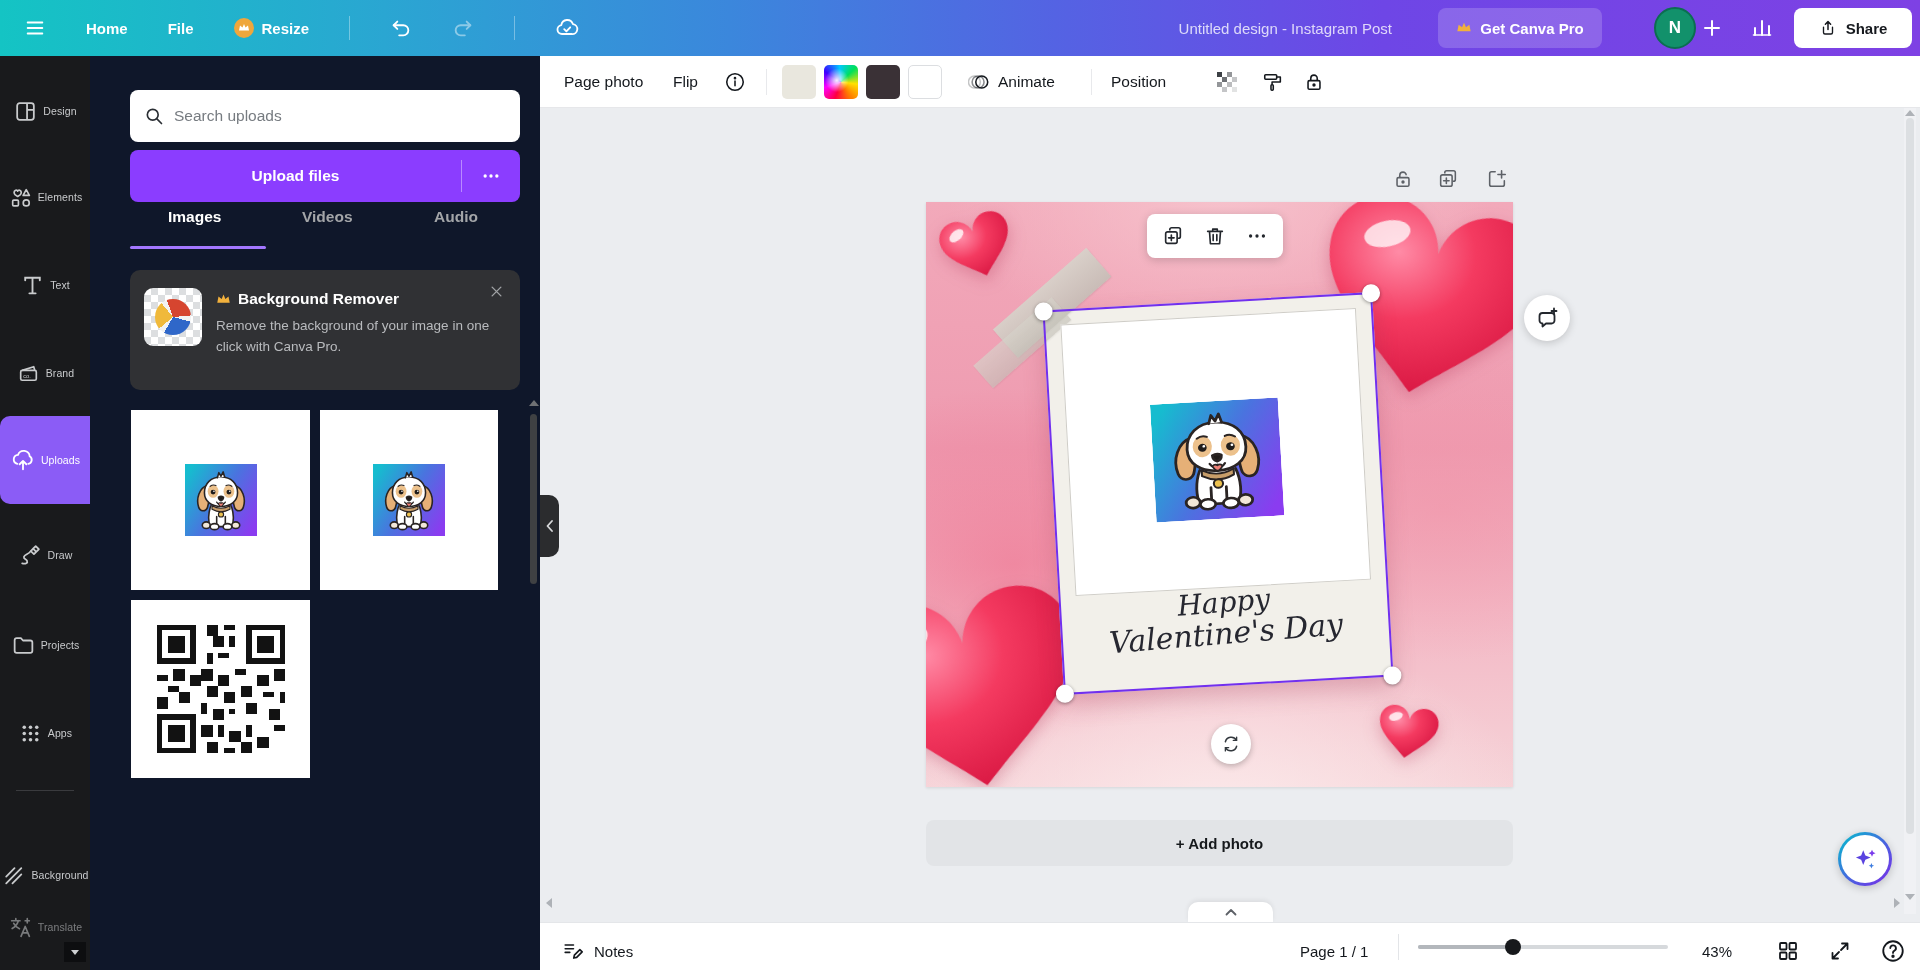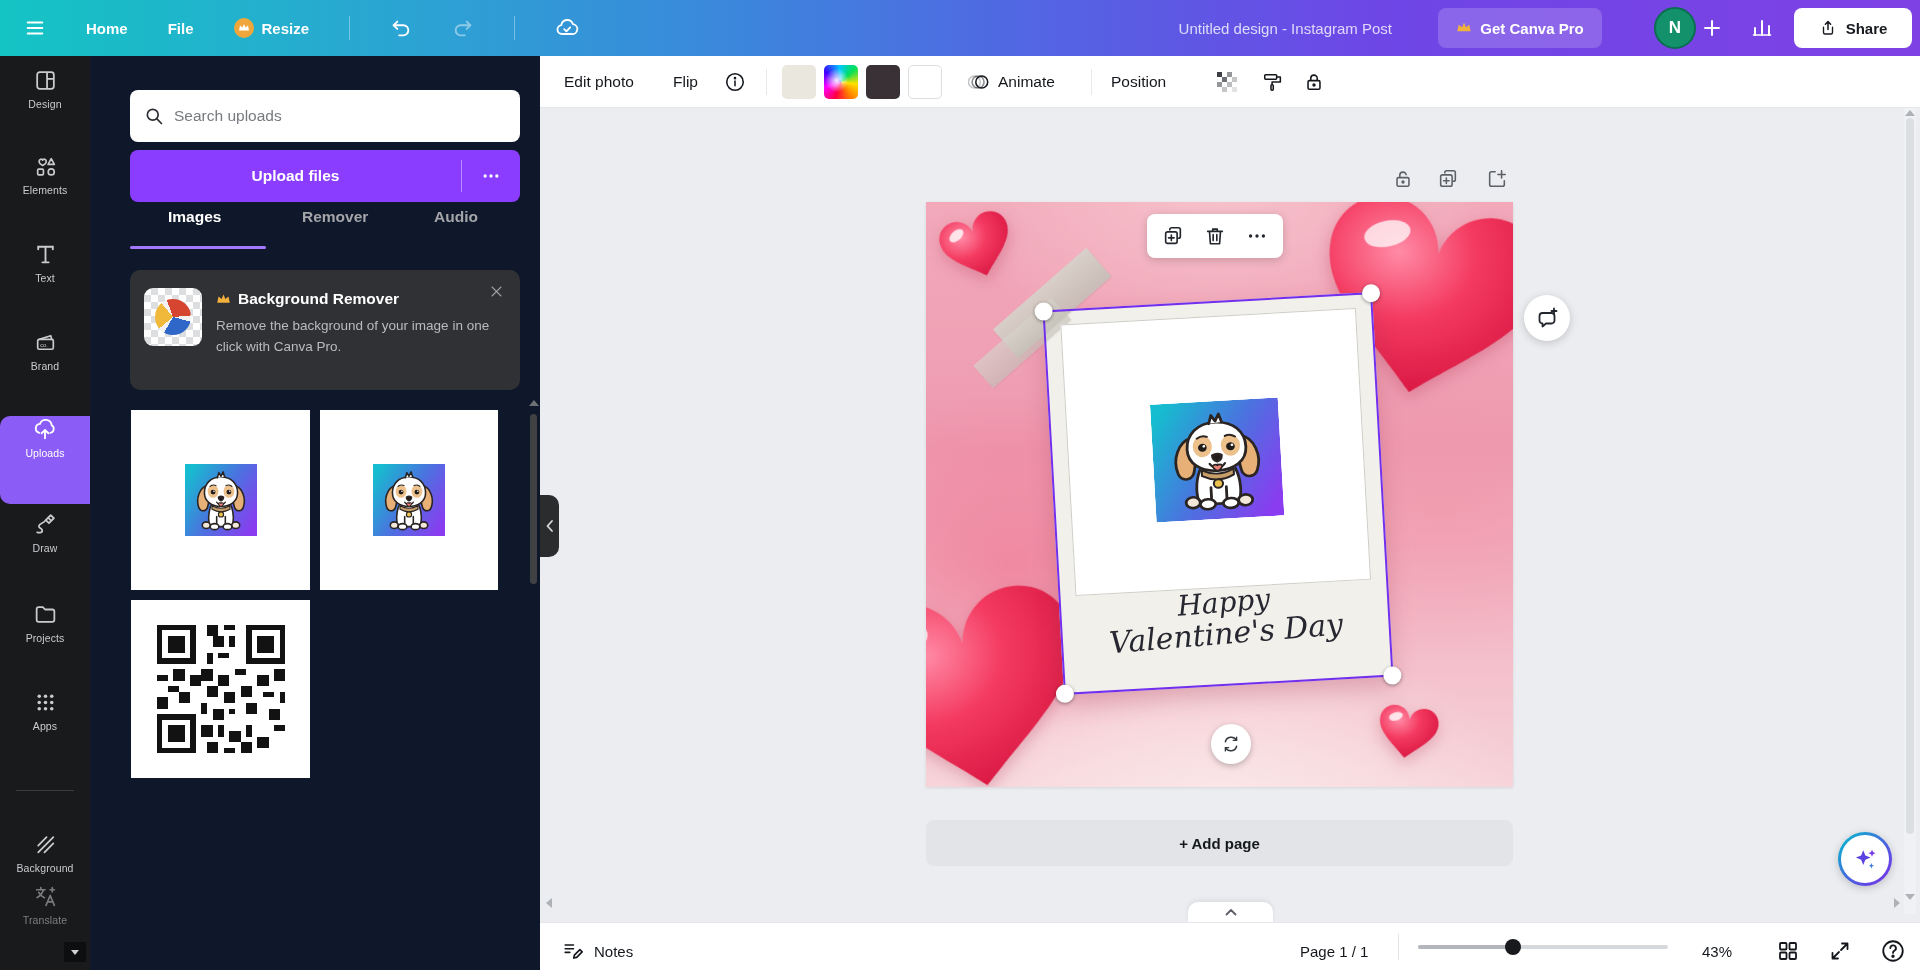--- a/index.html
+++ b/index.html
@@ -19,21 +19,21 @@
     display:flex;align-items:center;justify-content:center;gap:8px;font-size:15px;font-weight:600;cursor:pointer}
   #avatar{position:absolute;top:7px;right:224px;width:42px;height:42px;border-radius:50%;background:#12916b;border:2px solid #0b6e51;
     display:flex;align-items:center;justify-content:center;font-size:17px;font-weight:700;cursor:pointer}
   #tb-plus{position:absolute;top:16px;right:196px;cursor:pointer}
   #tb-chart{position:absolute;top:16px;right:146px;cursor:pointer}
   #share-btn{position:absolute;top:8px;right:8px;width:118px;height:40px;background:#fff;border-radius:8px;color:#16191e;
     display:flex;align-items:center;justify-content:center;gap:9px;font-size:15px;font-weight:600;cursor:pointer}
 
   
   #rail{position:absolute;left:0;top:56px;width:90px;height:914px;background:#191a1c;z-index:40;overflow:hidden}
-  .rail-item{position:absolute;left:0;width:90px;height:86px;display:flex;flex-direction:column;align-items:center;justify-content:flex-start;gap:5px;cursor:pointer;color:#c9cbcd}
+  .rail-item{position:absolute;left:0;width:90px;height:86px;display:flex;flex-direction:row;align-items:center;justify-content:center;gap:5px;cursor:pointer;color:#c9cbcd}
   .rail-item .rlabel{font-size:10.5px;letter-spacing:.1px}
   .rail-item.active{background:#8b5cf6;border-radius:10px 0 0 10px;color:#fff}
   .rail-div{position:absolute;left:16px;width:58px;height:1px;background:#3a3b3e}
   .rail-more{position:absolute;left:64px;top:886px;width:22px;height:20px;background:#0d0e10;display:flex;align-items:center;justify-content:center}
   .tri-down{width:0;height:0;border-left:4px solid transparent;border-right:4px solid transparent;border-top:5px solid #cfd1d3}
 
   
   #panel{position:absolute;left:90px;top:56px;width:450px;height:914px;background:#0f172a;z-index:39}
   #search-box{position:absolute;left:40px;top:34px;width:390px;height:52px;background:#fff;border-radius:8px;display:flex;align-items:center;padding:0 14px;gap:10px}
   #search-box input{border:none;outline:none;font-size:15.5px;flex:1;font-family:"Liberation Sans",sans-serif;color:#1e2227;background:transparent}
@@ -338,21 +338,21 @@
     <span class="vline"></span>
     <span class="dots">
       <svg width="20" height="20" viewBox="0 0 24 24" fill="#fff">
           <circle cx="5" cy="12" r="2"></circle>
           <circle cx="12" cy="12" r="2"></circle>
           <circle cx="19" cy="12" r="2"></circle>
         </svg>
     </span>
   </div>
   <span class="tab active" style="left:78px">Images</span>
-  <span class="tab" style="left:212px">Remover</span>
+  <span class="tab" style="left:212px">Videos</span>
   <span class="tab" style="left:344px">Audio</span>
   <div id="tab-underline"></div>
 
   <div id="promo-card">
     <div id="promo-thumb">
         <div id="promo-ball"></div>
       </div>
     <div id="promo-title-row">
       <svg width="15" height="15" viewBox="0 0 24 24">
           <path d="M2 17 L4 7 L9 11 L12 4 L15 11 L20 7 L22 17 Z" fill="#f2b13d"></path>
@@ -437,21 +437,21 @@
   <div id="panel-scroll-thumb"></div>
 </section>
 
 <div id="collapse-tab">
   <svg width="10" height="12" viewBox="0 0 10 12" fill="none" stroke="#d7d8da" stroke-width="1.8" stroke-linecap="round" stroke-linejoin="round">
       <path d="M7 1 2.5 6 7 11"></path>
     </svg>
 </div>
 
 <div id="edit-toolbar">
-  <span class="et-label" style="left:24px">Edit photo</span>
+  <span class="et-label" style="left:24px">Page photo</span>
   <span class="et-label" style="left:133px">Flip</span>
   <span class="et-icon" style="left:184px;top:15px">
     <svg width="22" height="22" viewBox="0 0 24 24" fill="none" stroke="#14181d" stroke-width="1.7" stroke-linecap="round">
         <circle cx="12" cy="12" r="9"></circle>
         <path d="M12 11v5"></path>
         <circle cx="12" cy="7.8" r="0.6" fill="#14181d"></circle>
       </svg>
   </span>
   <span class="et-sep" style="left:226px"></span>
   <span class="swatch" style="left:242px;background:#e9e7de"></span>
@@ -597,21 +597,21 @@
     </svg>
 </span>
 
 <div id="comment-btn">
   <svg width="24" height="24" viewBox="0 0 24 24" fill="none" stroke="#23272d" stroke-width="1.8" stroke-linejoin="round">
       <path d="M6 5h9a3 3 0 0 1 3 3v4.5a3 3 0 0 1-3 3H9.5L6 18.5v-3a3 3 0 0 1-3-3V8a3 3 0 0 1 3-3z" transform="translate(1.5 2)"></path>
       <path d="M19 2.5v5M16.5 5h5" stroke-linecap="round"></path>
     </svg>
 </div>
 
-<div id="add-page">+ Add page</div>
+<div id="add-page">+ Add photo</div>
 
 <div id="bottom-tab">
   <svg width="12" height="8" viewBox="0 0 12 8" fill="none" stroke="#5d6167" stroke-width="1.8" stroke-linecap="round" stroke-linejoin="round">
       <path d="M1.5 6.5 6 2l4.5 4.5"></path>
     </svg>
 </div>
 
 <div id="assistant-btn">
   <svg width="28" height="28" viewBox="0 0 24 24">
     <path d="M10.5 4.5 12.3 9l4.5 1.8-4.5 1.8-1.8 4.5-1.8-4.5-4.5-1.8 4.5-1.8z" fill="#5a43e0"></path>

